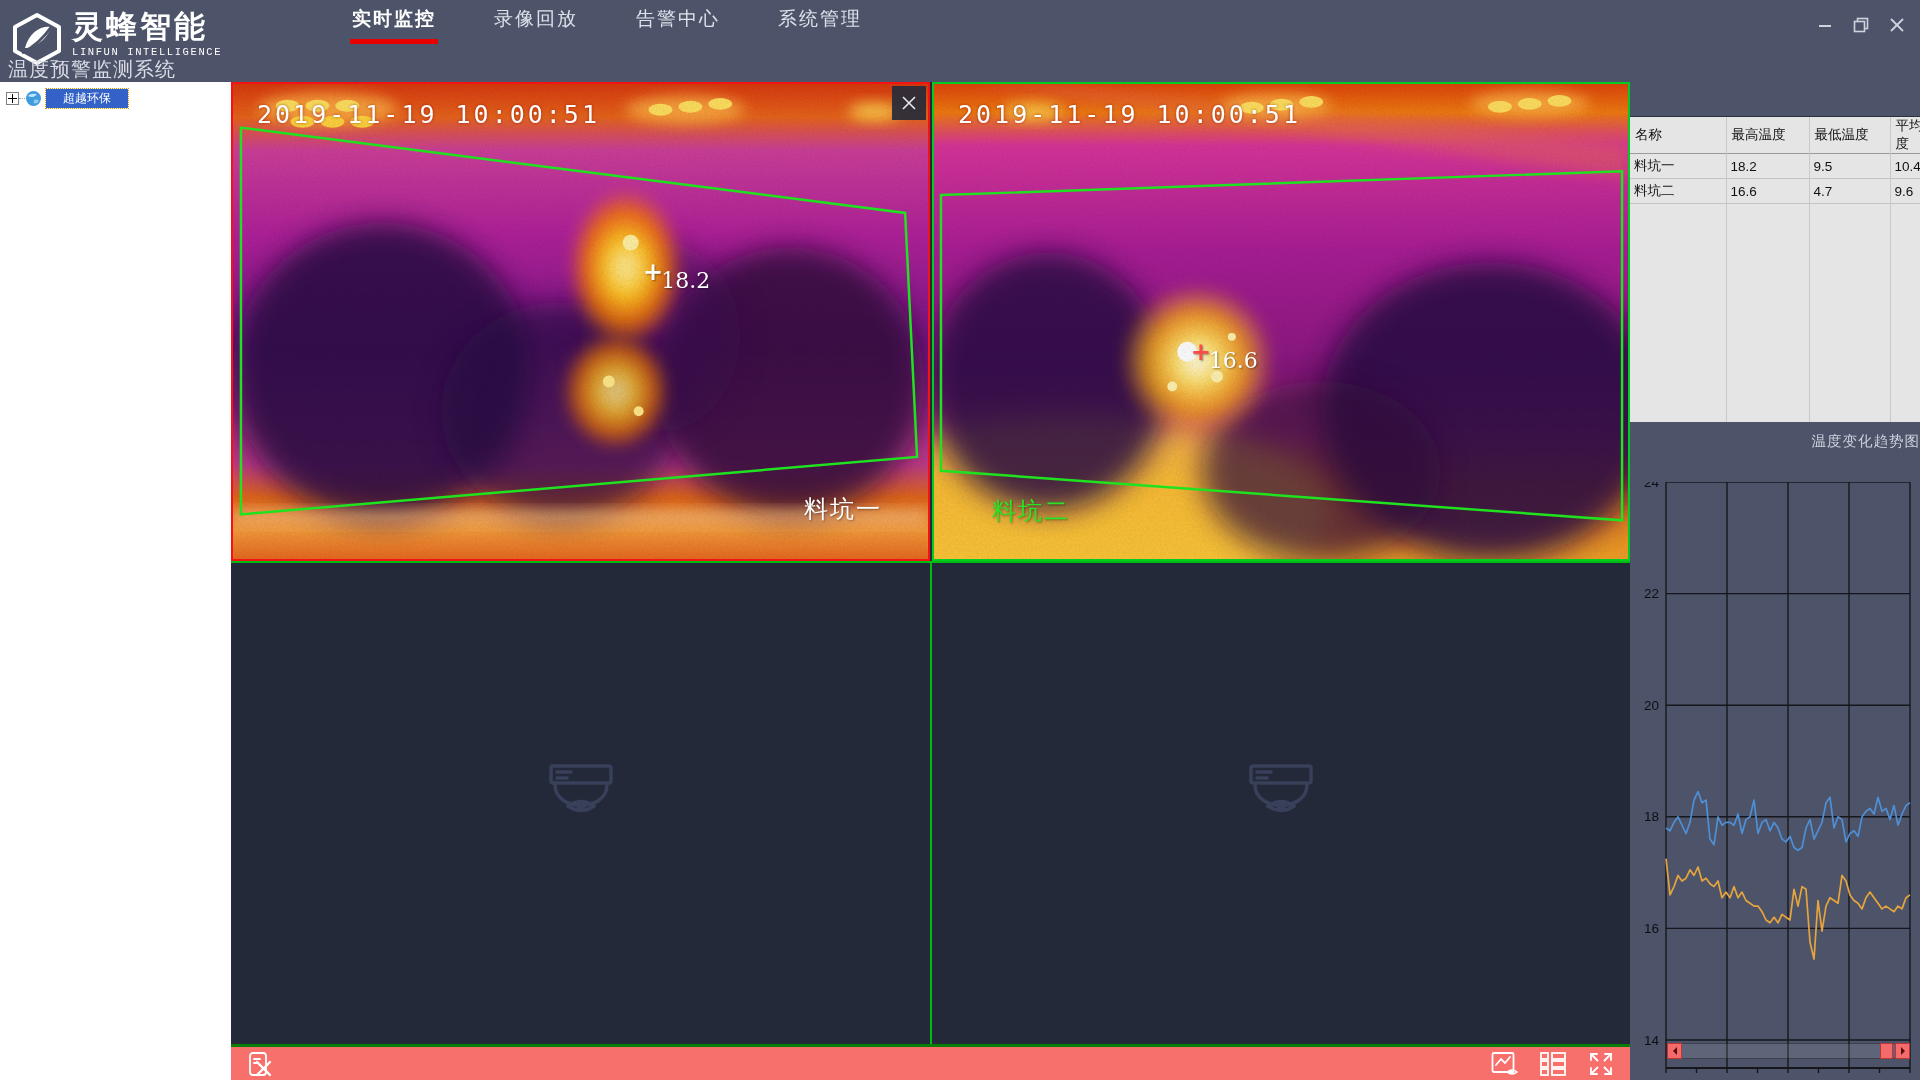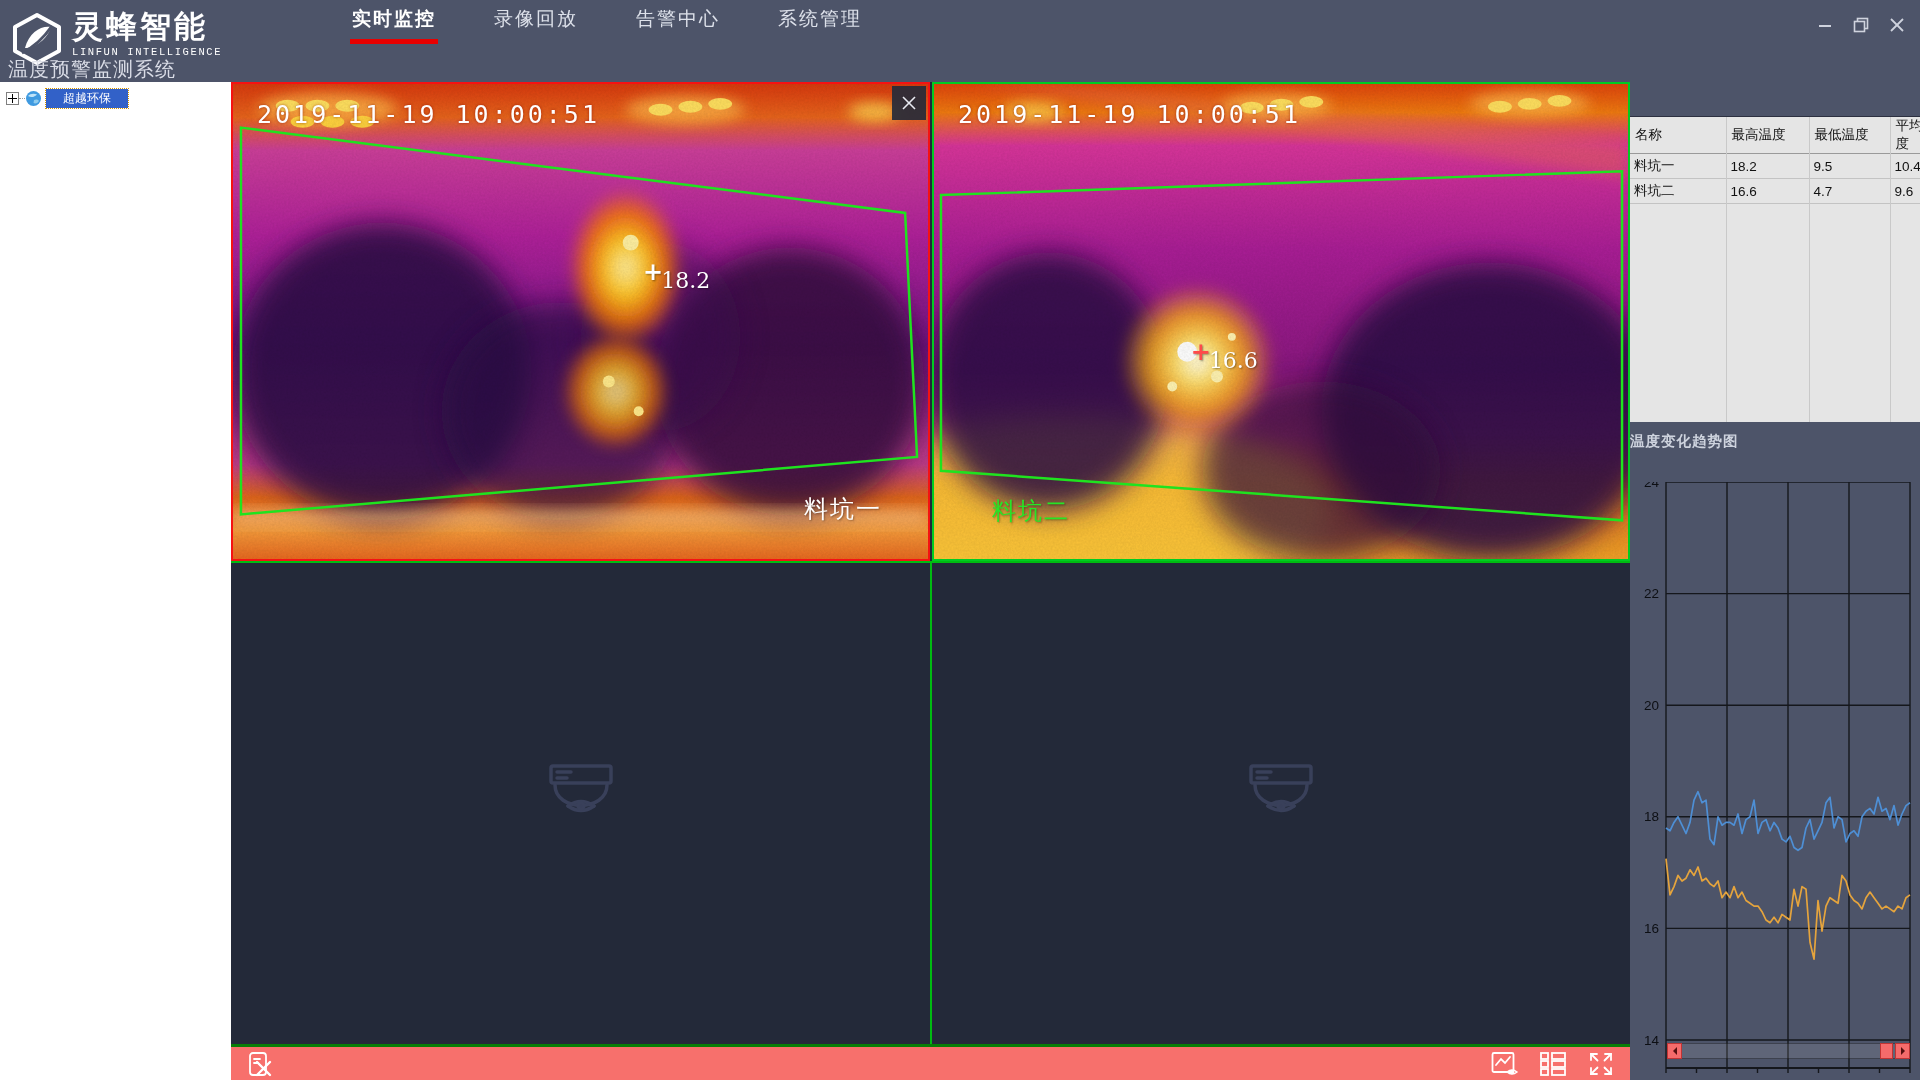--- a/index.html
+++ b/index.html
@@ -74,21 +74,21 @@
              background:repeating-conic-gradient(#fbfbfb 0% 25%, #f1f1f1 0% 50%) 0 0/4px 4px; }
   .hs-btn { position:absolute; top:0; width:17px; height:18px; background:#f1f1f1; border:1px solid #ababab;
             display:flex; align-items:center; justify-content:center; cursor:pointer; }
   .hs-left { left:0; } .hs-right { right:0; }
   .tri-l { width:0; height:0; border:4px solid transparent; border-right-color:#444; margin-left:-4px; }
   .tri-r { width:0; height:0; border:4px solid transparent; border-left-color:#444; margin-right:-4px; }
   .hs-thumb { position:absolute; left:18px; top:0; width:112px; height:18px; background:#f4f4f4;
               border:1px solid #a5a5a5; cursor:pointer; }
 
   #chart-section { position:absolute; left:0; top:340px; width:290px; height:658px; background:#4d5469; }
-  #chart-title { position:absolute; left:0; right:0; top:10px; text-align:left; color:#ced3de; font-size:14.5px; letter-spacing:1px;font-weight:bold; }
+  #chart-title { position:absolute; left:0; right:0; top:10px; text-align:right; color:#ced3de; font-size:14.5px; letter-spacing:1px; }
   #trend-svg { position:absolute; left:0; top:60px; }
   
   .chart-scroll { position:absolute; left:37px; width:243px; top:621px; height:16px;
                   border:1px solid rgba(0,0,0,.35); background:rgba(255,255,255,.10); }
   .cs-btn { position:absolute; top:-1px; width:15px; height:16px; background:#f56b6b; border:1px solid #c03434;
             display:flex; align-items:center; justify-content:center; cursor:pointer; }
   .cs-left { left:-1px; } .cs-right { right:-1px; }
   .cs-thumb { position:absolute; right:16px; top:-1px; width:13px; height:16px; background:#f56b6b;
               border:1px solid #c03434; cursor:pointer; }
   .ctri-l { width:0; height:0; border:4px solid transparent; border-right-color:#571010; margin-left:-4px; }

